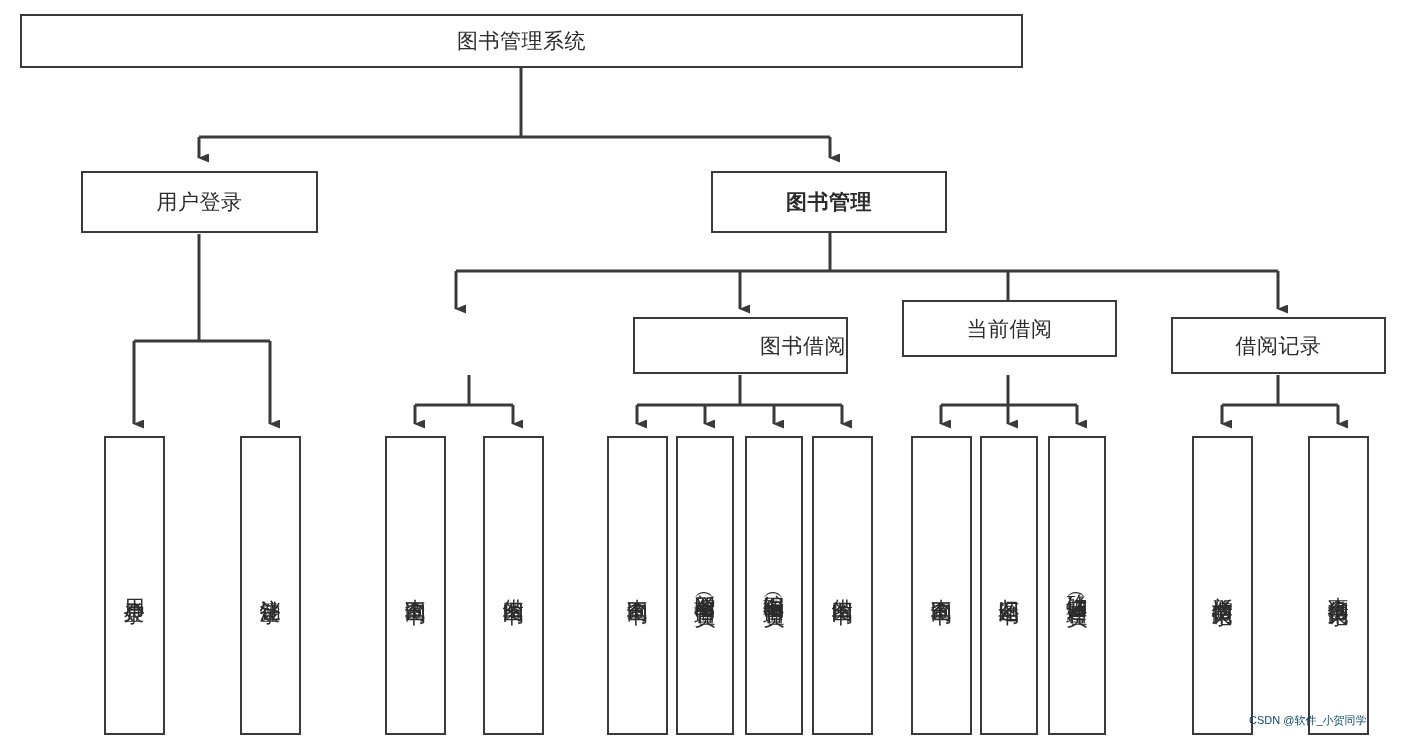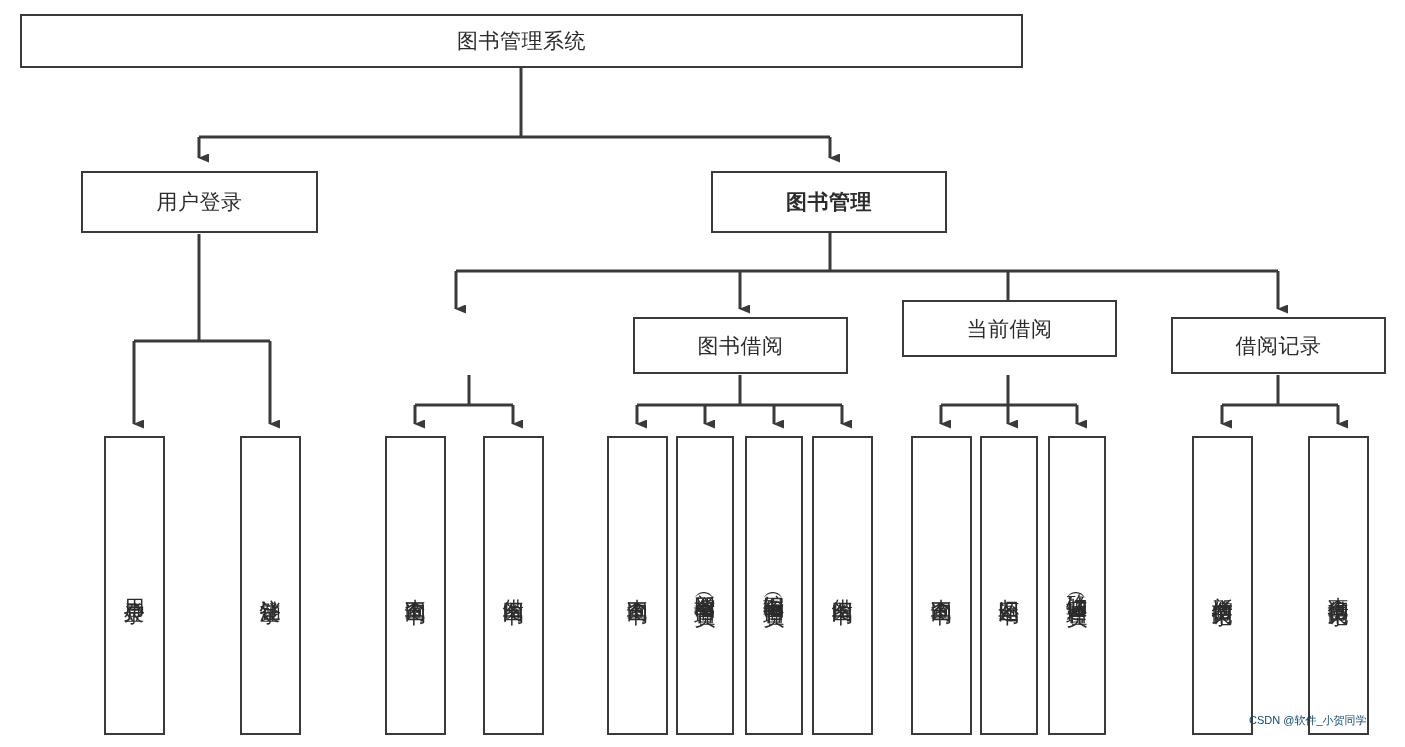--- a/index.html
+++ b/index.html
@@ -128,21 +128,21 @@
     <span class="label">图书管理系统</span>
   </div>
 
   <div class="node horiz" style="left:81px; top:171px; width:237px; height:62px;">
     <span class="label">用户登录</span>
   </div>
   <div class="node horiz" style="left:711px; top:171px; width:236px; height:62px;font-weight:bold;">
     <span class="label">图书管理</span>
   </div>
 
-  <div class="node horiz" style="left:633px; top:317px; width:215px; height:57px;">
+  <div class="node horiz" style="left:633px; top:317px; width:215px; height:57px;justify-content:flex-end;">
     <span class="label">图书借阅</span>
   </div>
   <div class="node horiz" style="left:902px; top:300px; width:215px; height:57px;">
     <span class="label">当前借阅</span>
   </div>
   <div class="node horiz" style="left:1171px; top:317px; width:215px; height:57px;">
     <span class="label">借阅记录</span>
   </div>
 
   <div class="node vert" style="left:104px; top:436px; width:61px; height:299px;">

